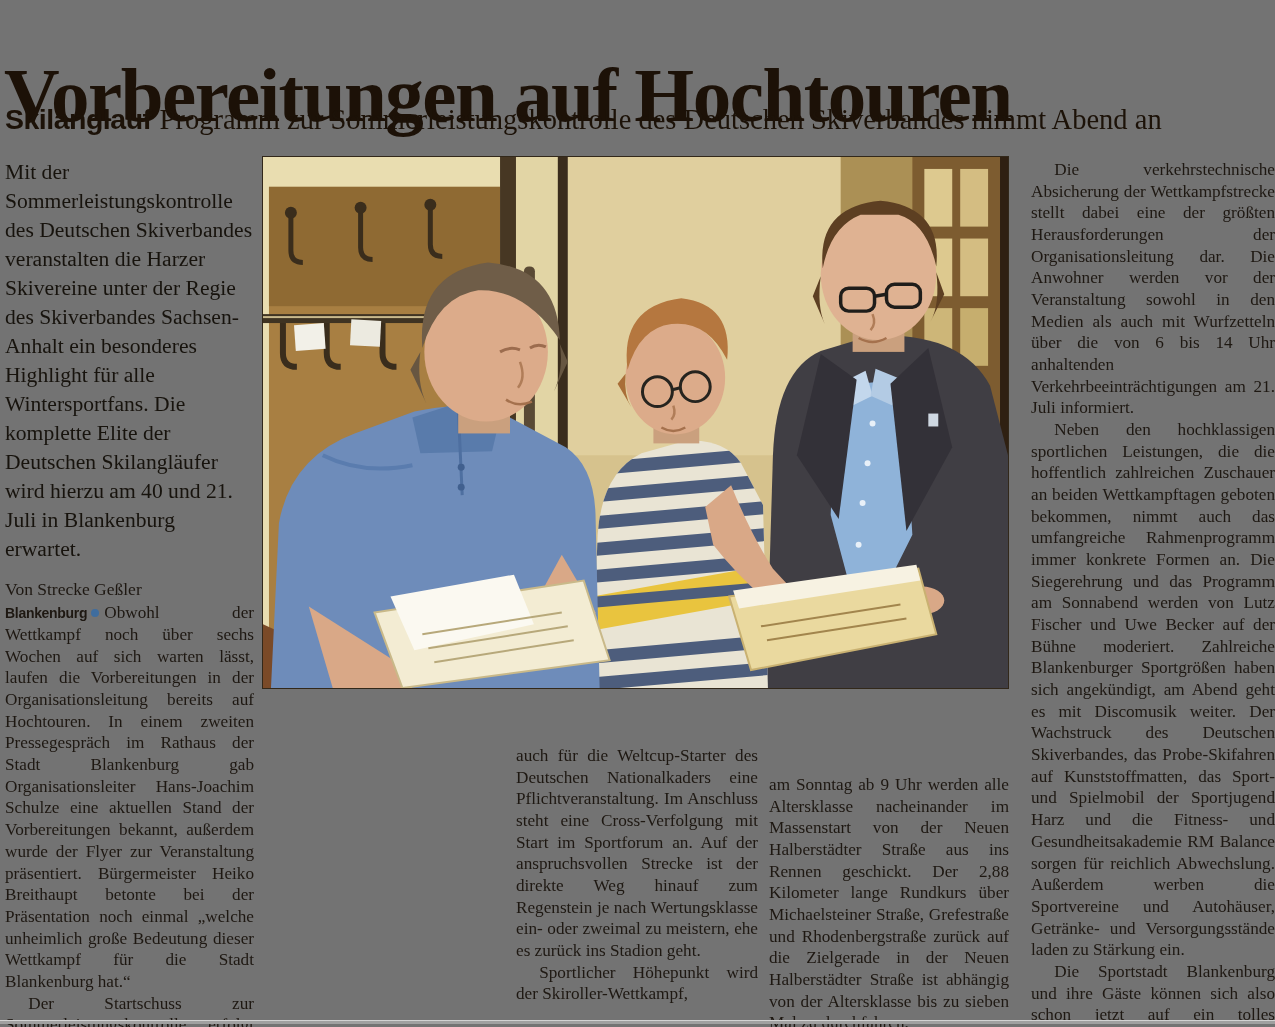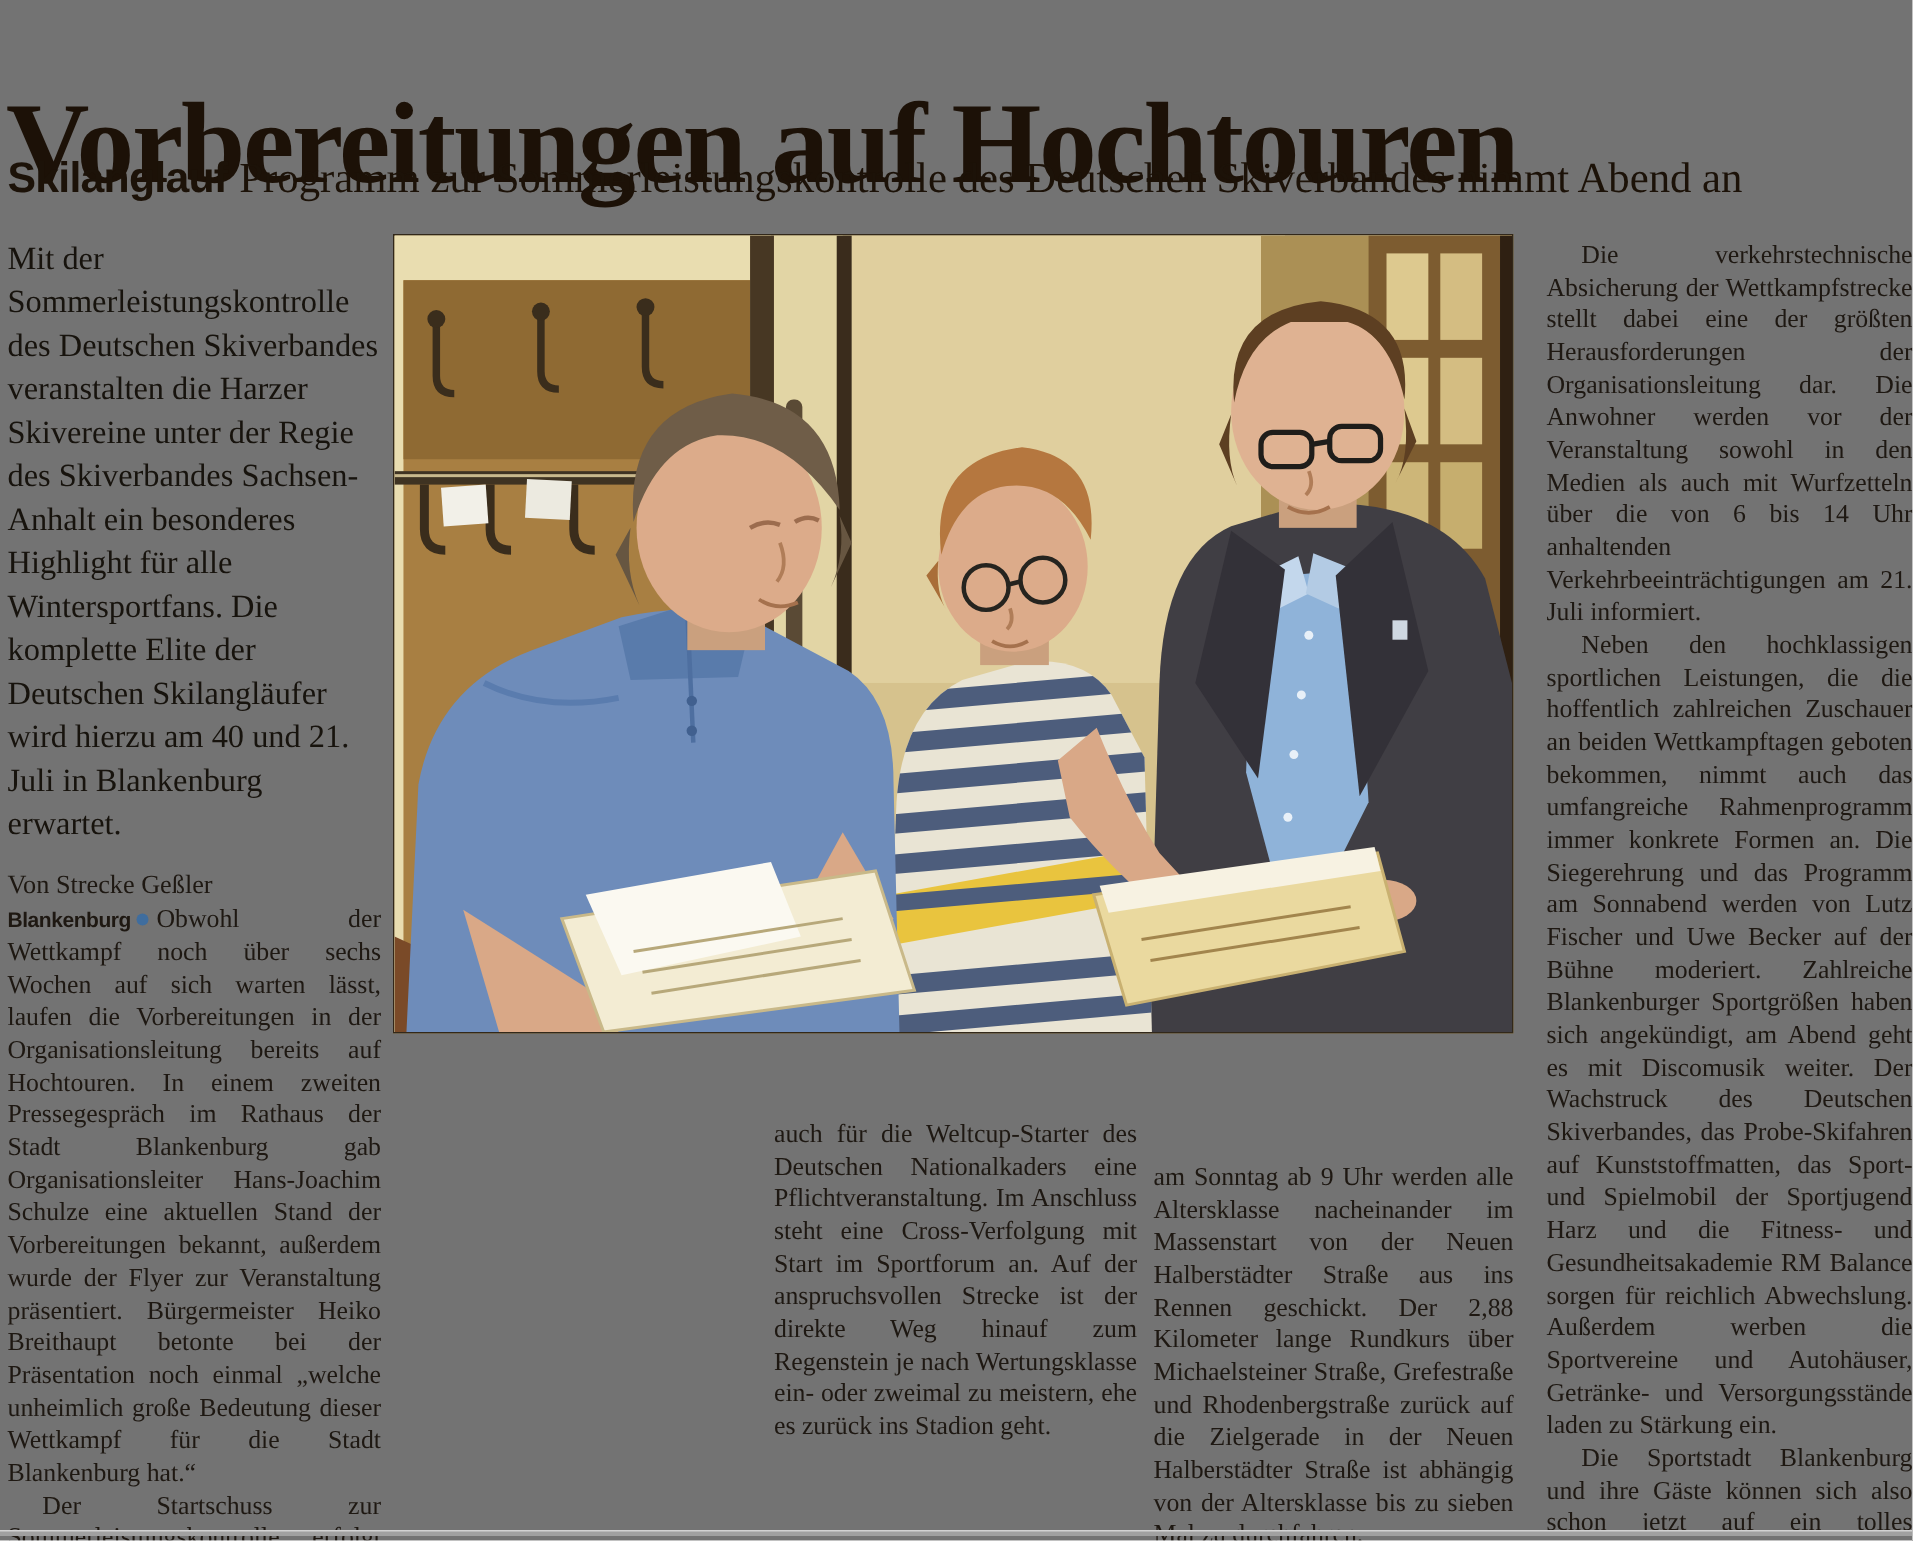--- a/index.html
+++ b/index.html
@@ -215,20 +215,21 @@
         </g>
       </g>
     </svg>
   </div>
 
 
   <div class="col col2">
   </div>
   <div class="col col3">
     <p class="body-p">auch für die Weltcup-Starter des Deutschen Nationalkaders eine Pflichtveranstaltung. Im Anschluss steht eine Cross-Verfolgung mit Start im Sportforum an. Auf der anspruchsvollen Strecke ist der direkte Weg hinauf zum Regenstein je nach Wertungsklasse ein- oder zweimal zu meistern, ehe es zurück ins Stadion geht.</p>
+    <p class="body-p">Sportlicher Höhepunkt wird der Skiroller-Wettkampf,</p>
   </div>
   <div class="col col4">
     <p class="body-p">am Sonntag ab 9 Uhr werden alle Altersklasse nacheinander im Massenstart von der Neuen Halberstädter Straße aus ins Rennen geschickt. Der 2,88 Kilometer lange Rundkurs über Michaelsteiner Straße, Grefestraße und Rhodenbergstraße zurück auf die Zielgerade in der Neuen Halberstädter Straße ist abhängig von der Altersklasse bis zu sieben Mal zu durchfahren.</p>
   </div>
 
   <div class="col col5">
     <p class="body-p indent">Die verkehrstechnische Absicherung der Wettkampfstrecke stellt dabei eine der größten Herausforderungen der Organisationsleitung dar. Die Anwohner werden vor der Veranstaltung sowohl in den Medien als auch mit Wurfzetteln über die von 6 bis 14 Uhr anhaltenden Verkehrbeeinträchtigungen am 21. Juli informiert.</p>
     <p class="body-p">Neben den hochklassigen sportlichen Leistungen, die die hoffentlich zahlreichen Zuschauer an beiden Wettkampftagen geboten bekommen, nimmt auch das umfangreiche Rahmenprogramm immer konkrete Formen an. Die Siegerehrung und das Programm am Sonnabend werden von Lutz Fischer und Uwe Becker auf der Bühne moderiert. Zahlreiche Blankenburger Sportgrößen haben sich angekündigt, am Abend geht es mit Discomusik weiter. Der Wachstruck des Deutschen Skiverbandes, das Probe-Skifahren auf Kunststoffmatten, das Sport- und Spielmobil der Sportjugend Harz und die Fitness- und Gesundheitsakademie RM Balance sorgen für reichlich Abwechslung. Außerdem werben die Sportvereine und Autohäuser, Getränke- und Versorgungsstände laden zu Stärkung ein.</p>
     <p class="body-p">Die Sportstadt Blankenburg und ihre Gäste können sich also schon jetzt auf ein tolles Wochenende freuen.</p>
   </div>

